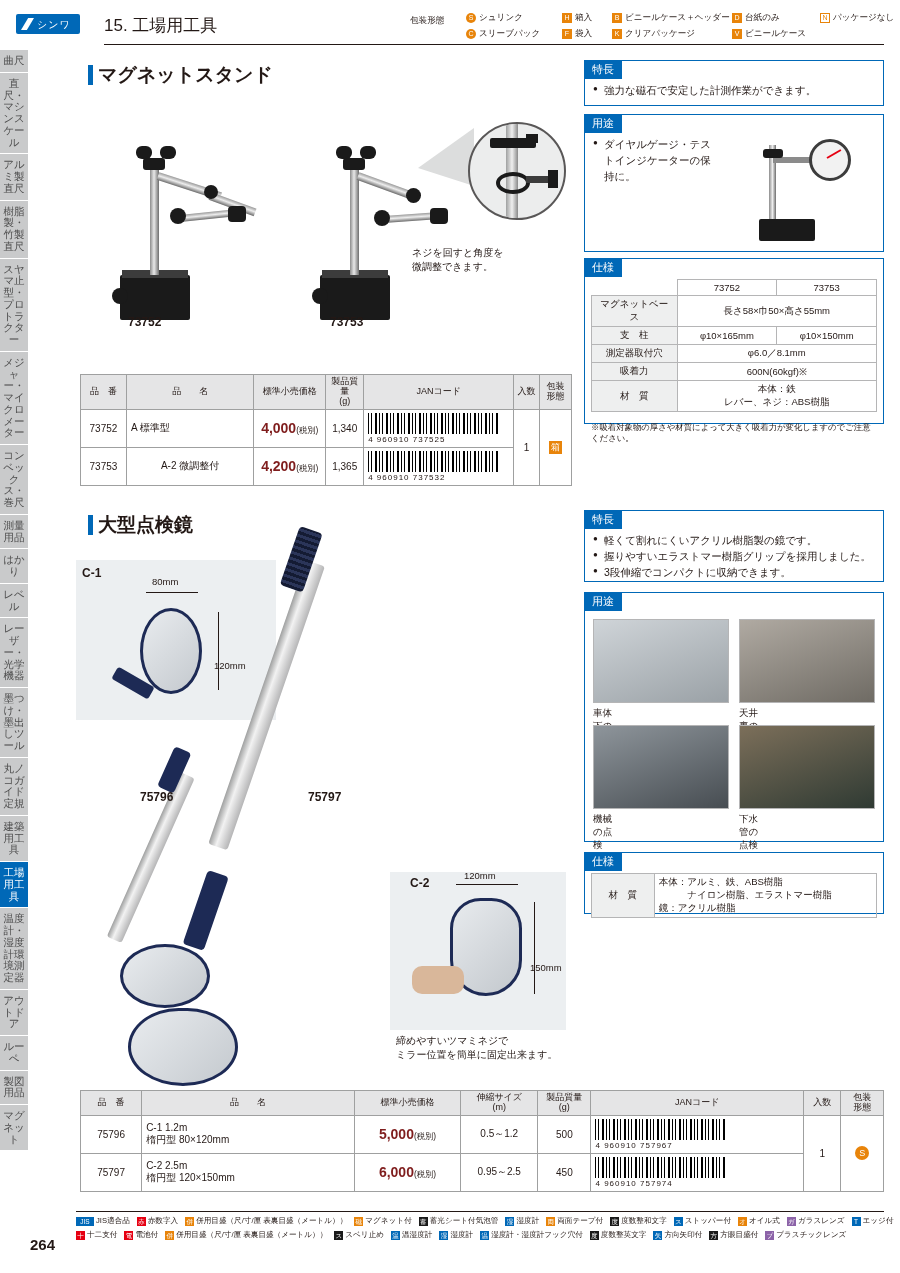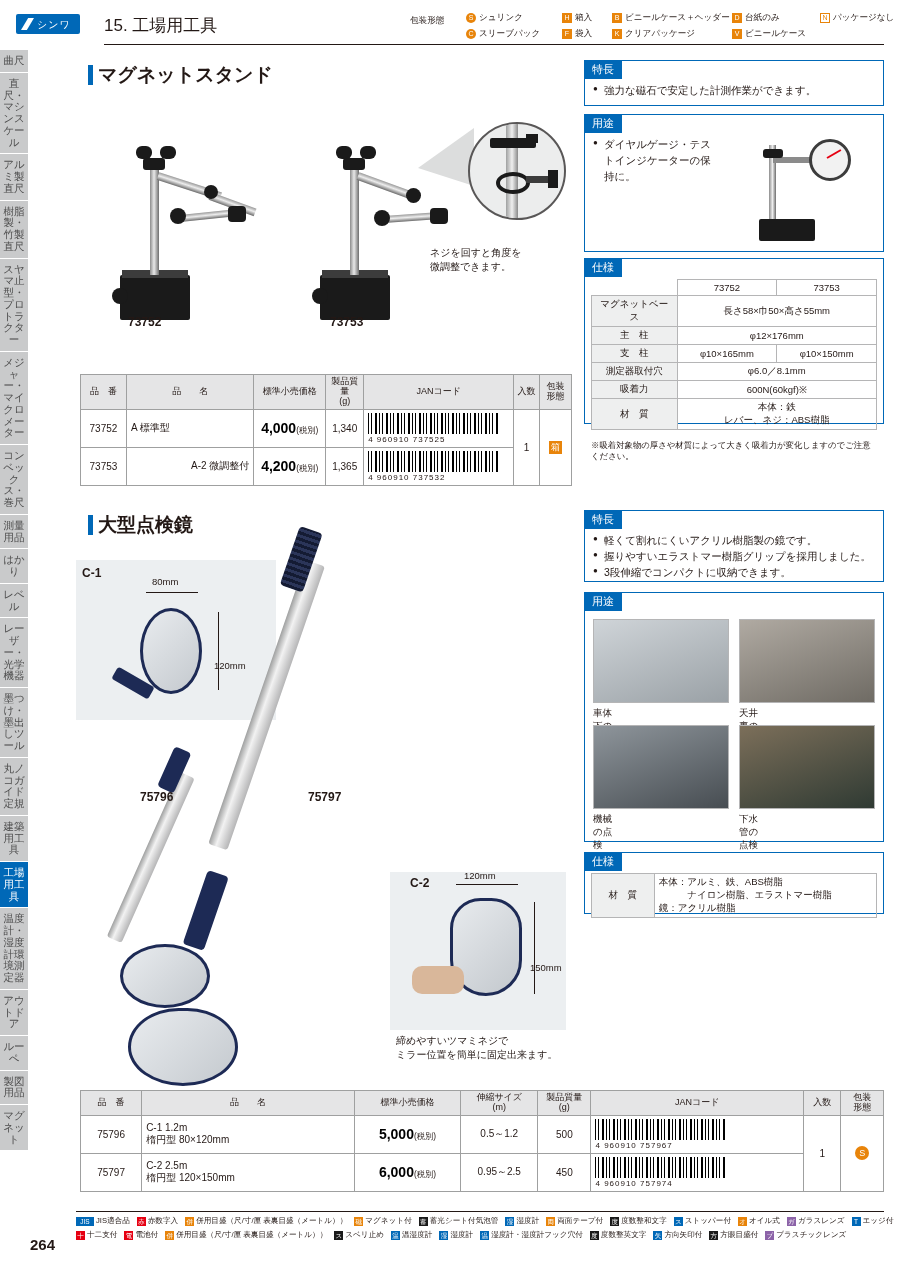--- a/index.html
+++ b/index.html
@@ -48,21 +48,21 @@
   .bullet:before { content:"\25CF"; position:absolute; left:0; top:0; font-size:8px; }
   
   table.spec { border-collapse:collapse; width:100%; font-size:9.5px; }
   table.spec td, table.spec th { border:1px solid #b5b5b6; padding:2px 4px; text-align:center; font-weight:normal; }
   table.spec td.lbl { background:#eeefef; width:30%; }
   
   table.prod { border-collapse:collapse; font-size:10px; position:absolute; }
   table.prod th { background:#e5e5e6; border:1px solid #9fa0a0; font-weight:normal;
                   font-size:9px; padding:2px 2px; line-height:1.1; }
   table.prod td { border:1px solid #9fa0a0; padding:3px 4px; text-align:center; }
-  .price { color:#000000; font-size:14px; font-weight:bold; }
+  .price { color:#7f1d1d; font-size:14px; font-weight:bold; }
   
   .bc { display:flex; flex-direction:column; align-items:flex-start; }
   .bc-bars { height:21px; width:132px; background:
      repeating-linear-gradient(90deg,#000 0 1px,#fff 1px 3px,#000 3px 4px,#fff 4px 7px,#000 7px 9px,#fff 9px 11px);
   }
   .bc-num { font-size:8px; letter-spacing:1px; margin-top:1px; }
   
   .fig { position:absolute; }
   .cap { position:absolute; font-size:12px; font-weight:bold; }
   .note { position:absolute; font-size:10px; line-height:1.4; }
@@ -247,21 +247,21 @@
   <polygon points="0,46 56,6 56,64" fill="#dcdddd"></polygon>
 </svg>
 <div class="fig" style="left:468px; top:122px; width:98px; height:98px; border:2px solid #595757; border-radius:50%; background:#eceded; overflow:hidden;">
   <div style="position:absolute;left:36px;top:0;width:12px;height:98px;background:linear-gradient(90deg,#9fa0a0,#efefef,#8a8a8a);"></div>
   <div style="position:absolute;left:20px;top:14px;width:46px;height:10px;background:#1a1a1a;border-radius:2px;"></div>
   <div style="position:absolute;left:56px;top:10px;width:12px;height:9px;background:#1a1a1a;"></div>
   <div style="position:absolute;left:26px;top:48px;width:34px;height:22px;border:4px solid #1a1a1a;border-radius:50%;"></div>
   <div style="position:absolute;left:56px;top:52px;width:28px;height:7px;background:#3c3c3c;"></div>
   <div style="position:absolute;left:78px;top:46px;width:10px;height:18px;background:#1a1a1a;"></div>
 </div>
-<div class="note" style="left:430px; top:246px; width:150px;">ネジを回すと角度を<br>微調整できます。</div>
+<div class="note" style="left:412px; top:246px; width:150px;">ネジを回すと角度を<br>微調整できます。</div>
 
 <div class="panel" style="left:584px; top:60px; width:300px; height:46px;">
   <div class="panel-head">特長</div>
   <div class="panel-body" style="margin-top:16px;">
     <div class="bullet">強力な磁石で安定した計測作業ができます。</div>
   </div>
 </div>
 
 <div class="panel" style="left:584px; top:114px; width:300px; height:138px;">
   <div class="panel-head">用途</div>
@@ -284,24 +284,20 @@
     <table class="spec">
       <tbody>
           <tr>
         <td class="lbl" style="border:none;background:#fff;"></td>
         <td>73752</td>
         <td>73753</td>
       </tr>
       <tr>
             <td class="lbl">マグネットベース</td>
             <td colspan="2">長さ58×巾50×高さ55mm</td>
-          </tr>
-      <tr>
-            <td class="lbl">主　柱</td>
-            <td colspan="2">φ12×176mm</td>
           </tr>
       <tr>
             <td class="lbl">支　柱</td>
             <td>φ10×165mm</td>
             <td>φ10×150mm</td>
           </tr>
       <tr>
             <td class="lbl">測定器取付穴</td>
             <td colspan="2">φ6.0／8.1mm</td>
           </tr>
@@ -342,21 +338,21 @@
       <div class="bc">
         <div class="bc-bars"></div>
         <div class="bc-num">4 960910 737525</div>
       </div>
     </td>
     <td rowspan="2">1</td>
     <td rowspan="2"><span style="display:inline-block;width:13px;height:13px;background:#e8840a;color:#fff;font-size:9px;line-height:13px;">箱</span></td>
   </tr>
   <tr>
     <td>73753</td>
-    <td style="text-align:right;margin-left:8px;">A-2 微調整付</td>
+    <td style="text-align:center;margin-left:8px;">A-2 微調整付</td>
     <td><span class="price">4,200</span><small>(税別)</small></td>
     <td>1,365</td>
     <td>
       <div class="bc">
         <div class="bc-bars"></div>
         <div class="bc-num">4 960910 737532</div>
       </div>
     </td>
   </tr>
 </tbody>

